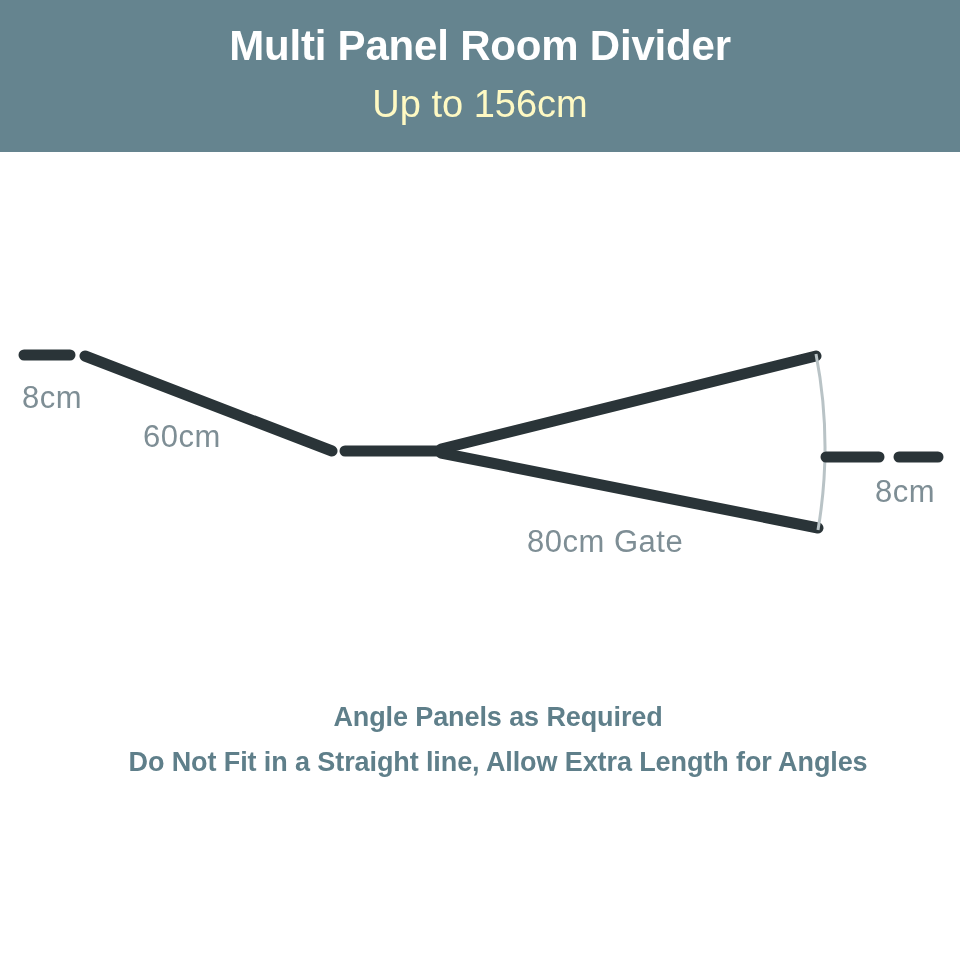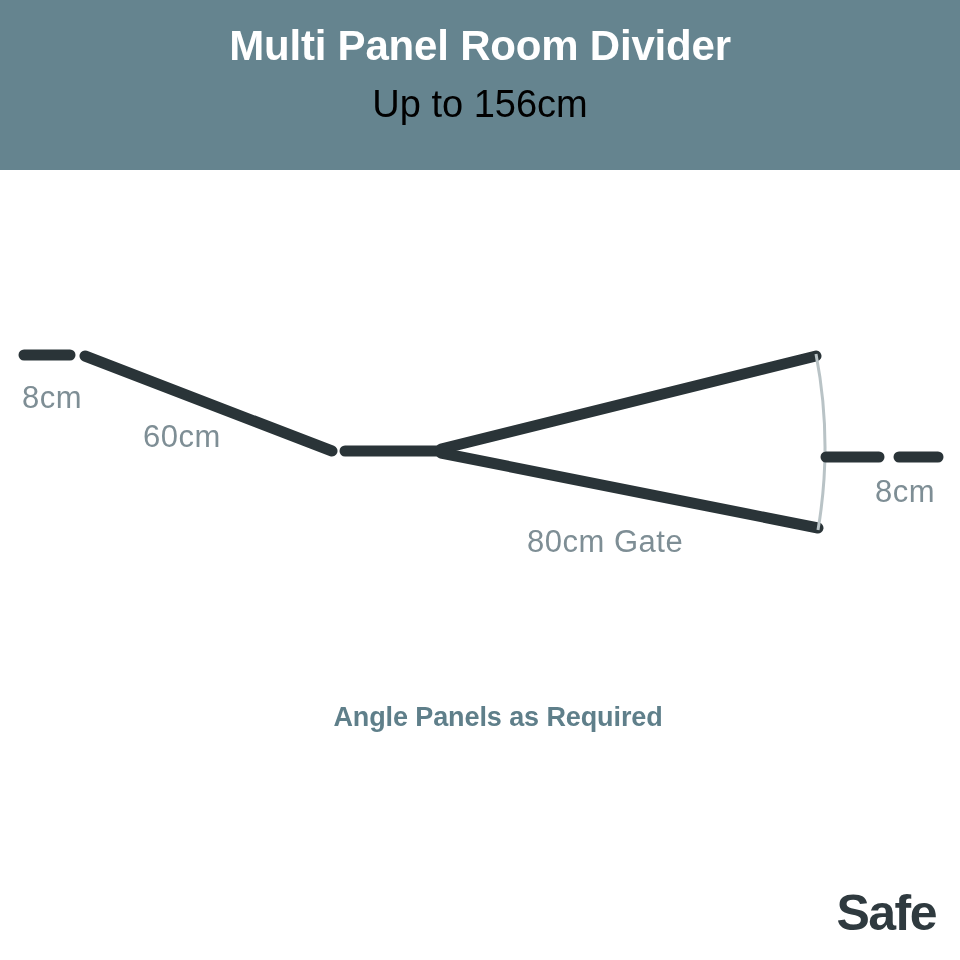--- a/index.html
+++ b/index.html
@@ -14,40 +14,40 @@
     overflow: hidden;
     position: relative;
   }
 
   
   #header-band {
     position: absolute;
     left: 0;
     top: 0;
     width: 960px;
-    height: 170px;
+    height: 152px;
     background: #65848f;
     box-sizing: border-box;
     display: flex;
     flex-direction: column;
     align-items: center;
     justify-content: flex-start;
     padding-top: 22px;
   }
   #header-title {
     color: #ffffff;
     font-size: 42px;
     font-weight: bold;
     letter-spacing: -0.2px;
     line-height: 1.15;
     text-align: center;
     white-space: nowrap;
   }
   #header-subtitle {
-    color: #000000;
+    color: #fef9c3;
     font-size: 38px;
     font-weight: normal;
     line-height: 1.2;
     margin-top: 12px;
     text-align: center;
     white-space: nowrap;
   }
 
   
   #diagram-area {
@@ -133,17 +133,17 @@
     <text class="dim-label" x="143" y="277" text-anchor="start">60cm</text>
 
     <text class="dim-label" x="527" y="382" text-anchor="start">80cm Gate</text>
 
     <text class="dim-label" x="875" y="332" text-anchor="start">8cm</text>
   </svg>
 </div>
 
 <div id="notes-block">
   <div class="note-line">Angle Panels as Required</div>
+  <div class="note-line">Do Not Fit in a Straight line, Allow Extra Length for Angles</div>
 </div>
 
 <div id="logo-wrap">
-  <span id="logo-safe">Safe</span>
 </div>
 
 </body></html>

